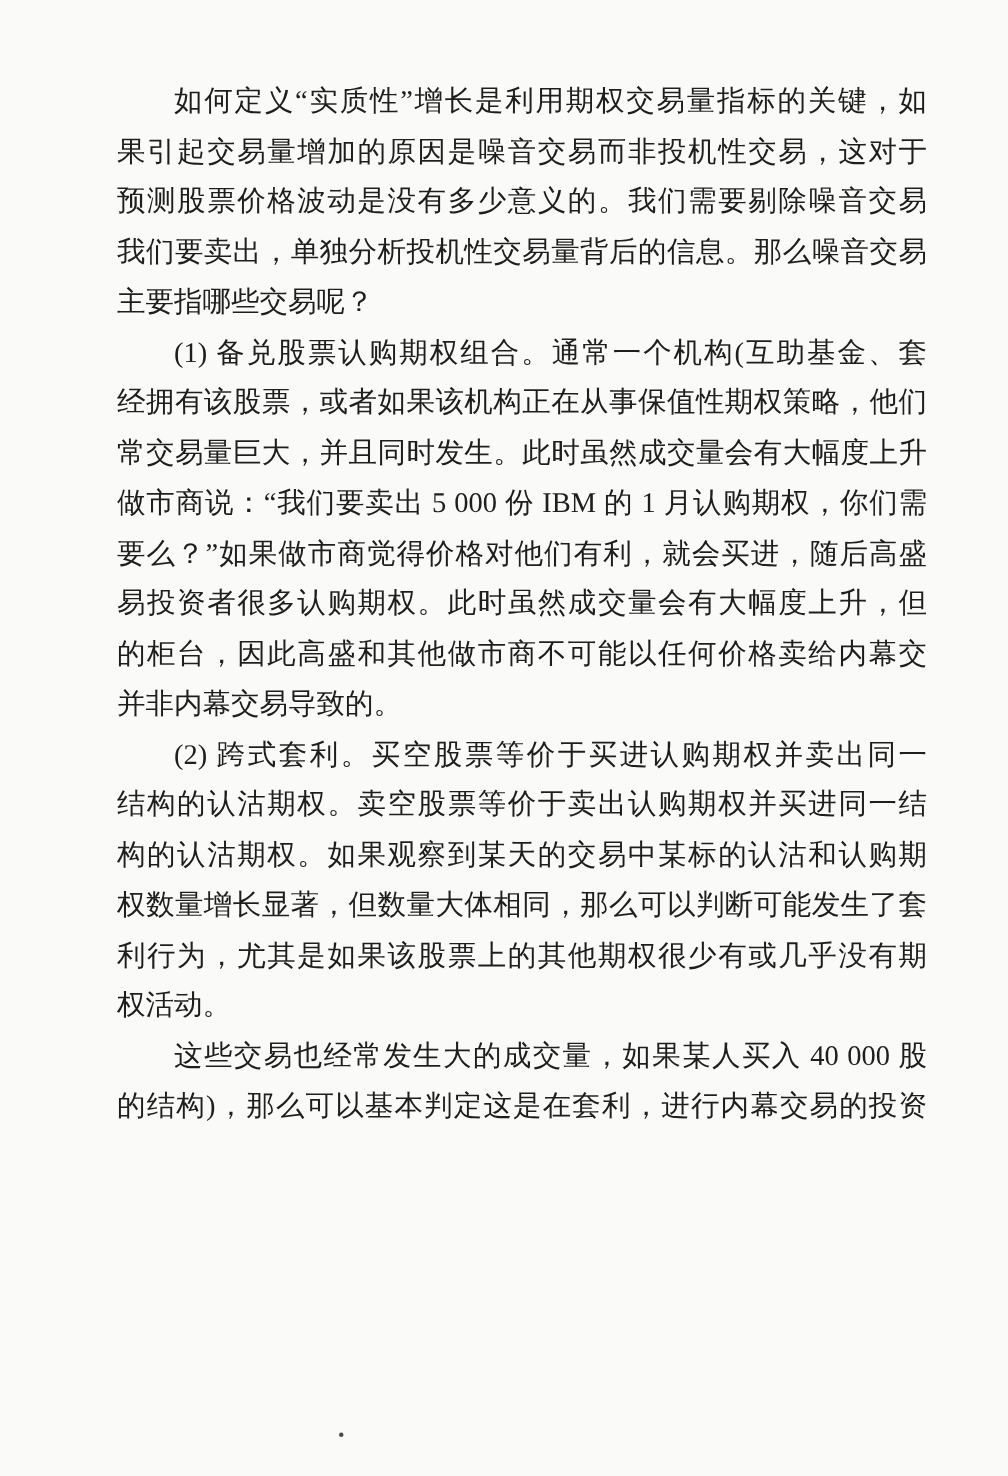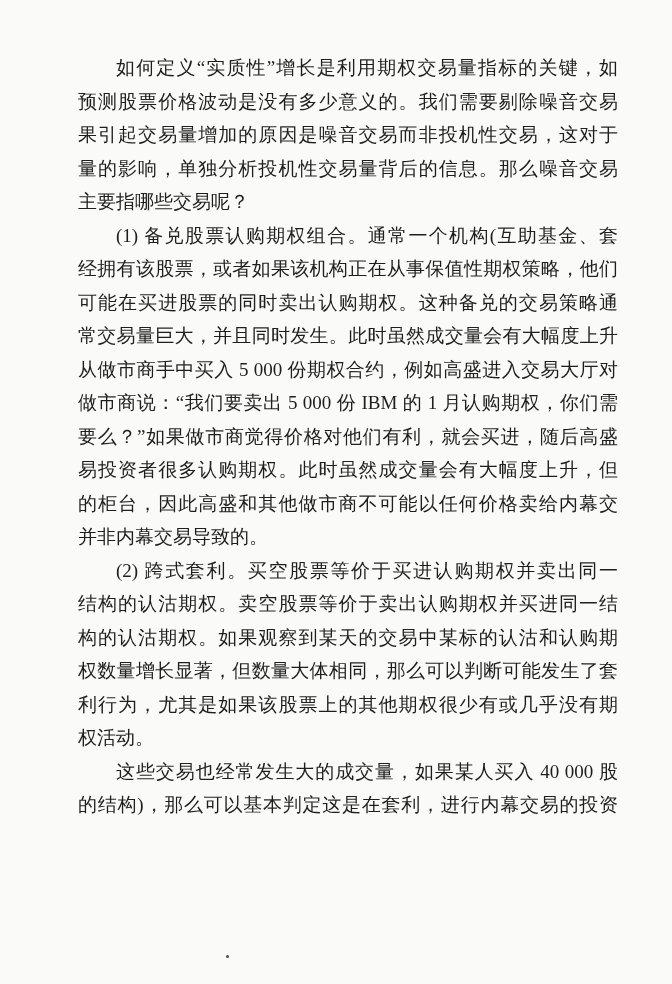--- a/index.html
+++ b/index.html
@@ -62,32 +62,30 @@
   }
 </style>
 </head>
 <body>
 
 <div class="page">
   <div class="text-column">
 
     <div class="paragraph">
       <div class="line indent">如何定义“实质性”增长是利用期权交易量指标的关键，如</div>
+      <div class="line">果引起交易量增加的原因是噪音交易而非投机性交易，这对于</div>
       <div class="line">预测股票价格波动是没有多少意义的。我们需要剔除噪音交易</div>
-      <div class="line">果引起交易量增加的原因是噪音交易而非投机性交易，这对于</div>
-      <div class="line">量的影响，单独分析投机性交易量背后的信息。那么噪音交易</div>
+      <div class="line">我们要卖出，单独分析投机性交易量背后的信息。那么噪音交易</div>
       <div class="line last">主要指哪些交易呢？</div>
     </div>
 
     <div class="paragraph">
       <div class="line indent">(1) 备兑股票认购期权组合。通常一个机构(互助基金、套</div>
       <div class="line">经拥有该股票，或者如果该机构正在从事保值性期权策略，他们</div>
-      <div class="line">可能在买进股票的同时卖出认购期权。这种备兑的交易策略通</div>
       <div class="line">常交易量巨大，并且同时发生。此时虽然成交量会有大幅度上升</div>
-      <div class="line">从做市商手中买入 5 000 份期权合约，例如高盛进入交易大厅对</div>
       <div class="line">做市商说：“我们要卖出 5 000 份 IBM 的 1 月认购期权，你们需</div>
       <div class="line">要么？”如果做市商觉得价格对他们有利，就会买进，随后高盛就</div>
       <div class="line">易投资者很多认购期权。此时虽然成交量会有大幅度上升，但</div>
       <div class="line">的柜台，因此高盛和其他做市商不可能以任何价格卖给内幕交</div>
       <div class="line last">并非内幕交易导致的。</div>
     </div>
 
     <div class="paragraph">
       <div class="line indent">(2) 跨式套利。买空股票等价于买进认购期权并卖出同一</div>
       <div class="line">结构的认沽期权。卖空股票等价于卖出认购期权并买进同一结</div>

